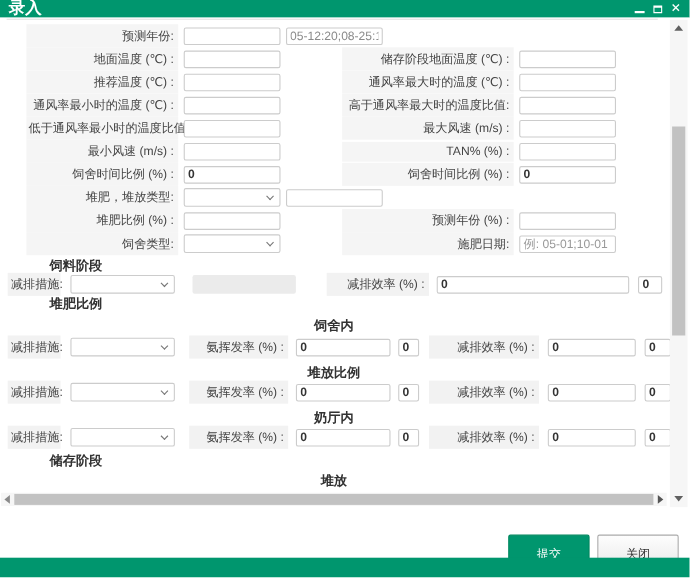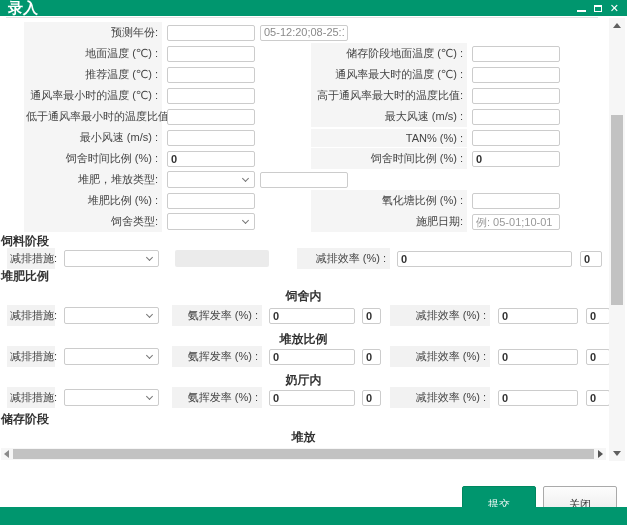--- a/index.html
+++ b/index.html
@@ -27,21 +27,21 @@
          color:#333; font-family:inherit; margin-left:5px; outline:none; background:#fff; }
   .inp.w { width:88px; }
   .inp.bz { font-weight:bold; }
   .inp.graytext { color:#8a8a8a; }
   .inp::placeholder { color:#999; }
   .sel { margin-left:5px; width:88px; height:17px; border:1px solid #ccc; border-radius:2px; background:#fff;
          display:flex; align-items:center; justify-content:flex-end; padding-right:6px; }
   .chev { width:5px; height:5px; border-right:1px solid #777; border-bottom:1px solid #777;
           transform:rotate(45deg); margin-top:-3px; }
   
-  .h-sec { height:14px; line-height:14px; padding-left:1px; font-weight:bold; font-size:12px; color:#333; }
+  .h-sec { height:14px; line-height:14px; padding-left:1px; font-weight:bold; font-size:12px; color:#333;margin-left:44px; }
   .h-center { width:607px; height:14px; line-height:14px; text-align:center; font-weight:bold; font-size:12px; color:#333; }
   
   .mrow { display:flex; align-items:center; height:21px; }
   .mlab1 { margin-left:7px; width:48px; background:#f2f2f2; text-align:right; padding:3px 3px; white-space:nowrap; }
   .msel  { margin-left:9px; width:95px; height:17px; border:1px solid #ccc; border-radius:2px; background:#fff;
            display:flex; align-items:center; justify-content:flex-end; padding-right:6px; }
   .mlab2 { margin-left:13px; width:90px; background:#f2f2f2; text-align:right; padding:3px 4px; white-space:nowrap; }
   .minp  { margin-left:7px; width:86px; }
   .msmall{ margin-left:7px; width:19px; }
   .mlab3 { margin-left:9px; width:100px; background:#f2f2f2; text-align:right; padding:3px 4px; white-space:nowrap; }
@@ -140,21 +140,21 @@
       <span class="lab l1">堆肥，堆放类型:</span>
       <div class="sel">
         <span class="chev"></span>
       </div>
       <input class="inp w" value="" style="">
     </div>
 
     <div class="trow">
       <span class="lab l1">堆肥比例 (%) :</span>
       <input class="inp w" value="" style="">
-      <span class="lab r1">氧化塘比例 (%) :</span>
+      <span class="lab r1">预测年份 (%) :</span>
       <input class="inp w" value="" style="">
     </div>
 
     <div class="trow">
       <span class="lab l1">饲舍类型:</span>
       <div class="sel">
         <span class="chev"></span>
       </div>
       <span class="lab r1">施肥日期:</span>
       <input class="inp w" placeholder="例: 05-01;10-01" style="">

